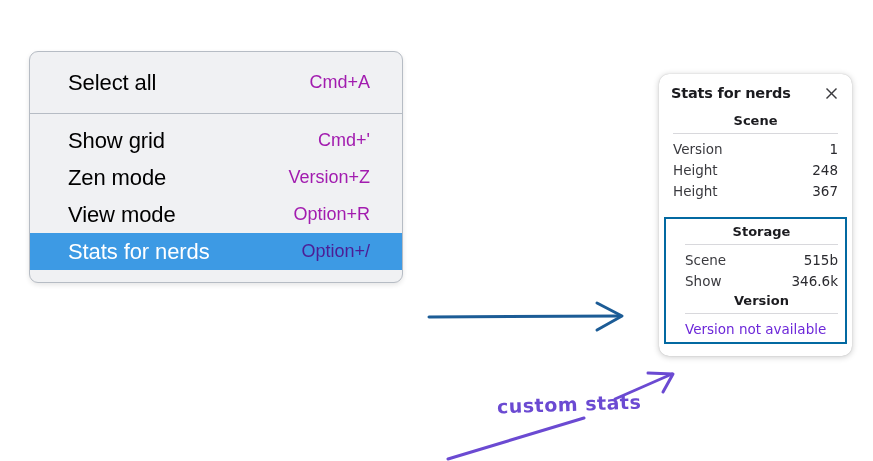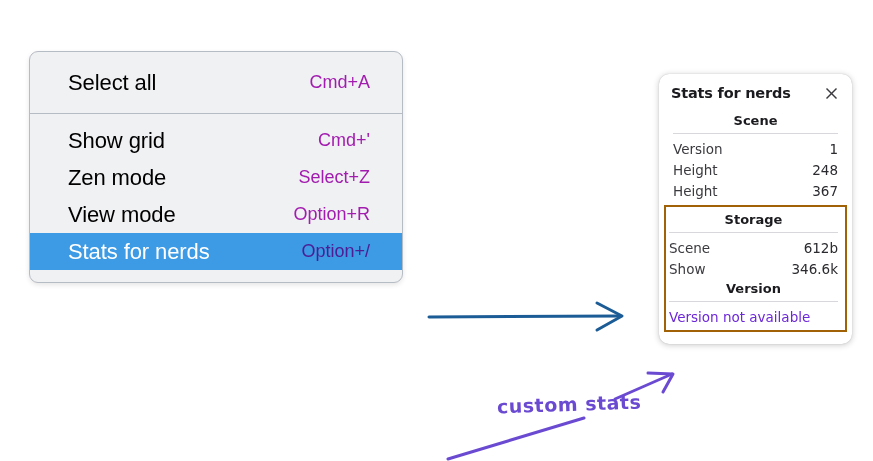--- a/index.html
+++ b/index.html
@@ -121,23 +121,23 @@
   }
   .stat-row .sv { color: #2a2a2f; }
   .plain-row {
     font-size: 13.5px;
     color: #6d28d9;
     padding: 3px 2px 1px 2px;
   }
 
   
   #custom-stats-box {
-    border: 2px solid #a16207;
-    margin: 4px -7px 0 -7px;
-    padding: 3px 5px 4px 1px;
+    border: 2px solid #0369a1;
+    margin: 16px -7px 0 -7px;
+    padding: 3px 5px 4px 17px;
   }
 
   
   .annotation-layer {
     position: absolute;
     left: 0; top: 0;
     width: 873px; height: 461px;
     pointer-events: none;
   }
   #annotation-text {
@@ -167,21 +167,21 @@
 
   <div class="menu-divider"></div>
 
   <div class="menu-group group-bottom">
     <div class="menu-item">
       <span class="mi-label">Show grid</span>
       <span class="mi-shortcut">Cmd+'</span>
     </div>
     <div class="menu-item">
       <span class="mi-label">Zen mode</span>
-      <span class="mi-shortcut">Select+Z</span>
+      <span class="mi-shortcut">Version+Z</span>
     </div>
     <div class="menu-item">
       <span class="mi-label">View mode</span>
       <span class="mi-shortcut">Option+R</span>
     </div>
     <div class="menu-item selected">
       <span class="mi-label">Stats for nerds</span>
       <span class="mi-shortcut">Option+/</span>
     </div>
   </div>
@@ -217,21 +217,21 @@
     </div>
   </div>
 
   <div id="custom-stats-box">
 
     <div>
       <div class="section-head">Storage</div>
       <div class="rule"></div>
       <div class="stat-row">
         <span class="sl">Scene</span>
-        <span class="sv">612b</span>
+        <span class="sv">515b</span>
       </div>
       <div class="stat-row">
         <span class="sl">Show</span>
         <span class="sv">346.6k</span>
       </div>
     </div>
 
     <div>
       <div class="section-head">Version</div>
       <div class="rule"></div>

